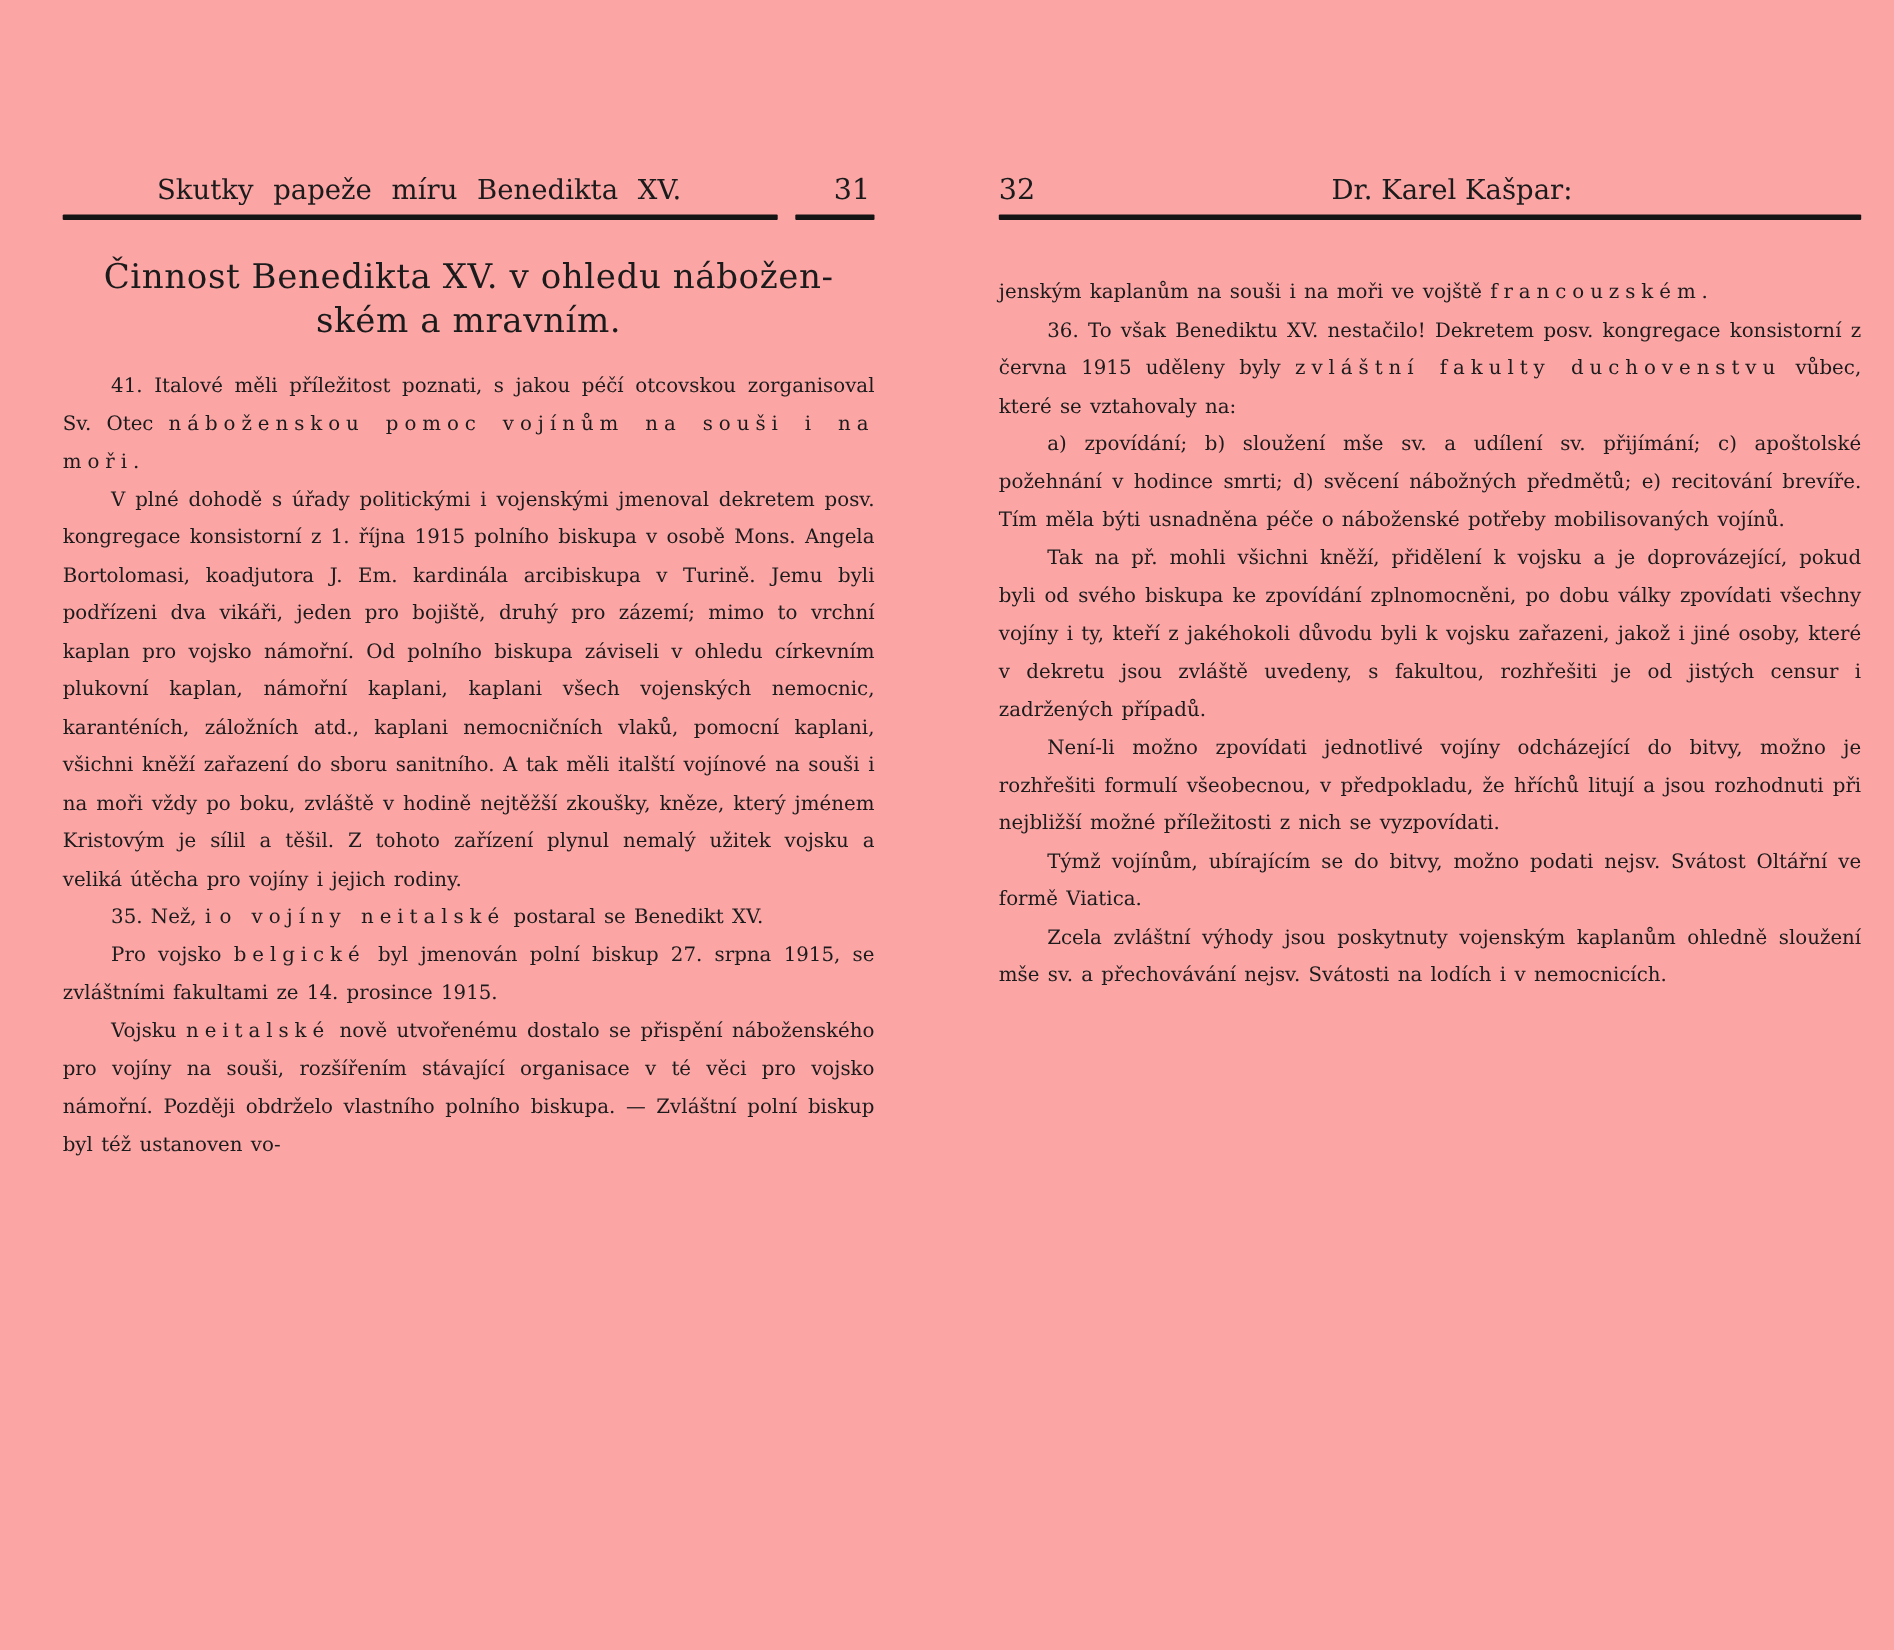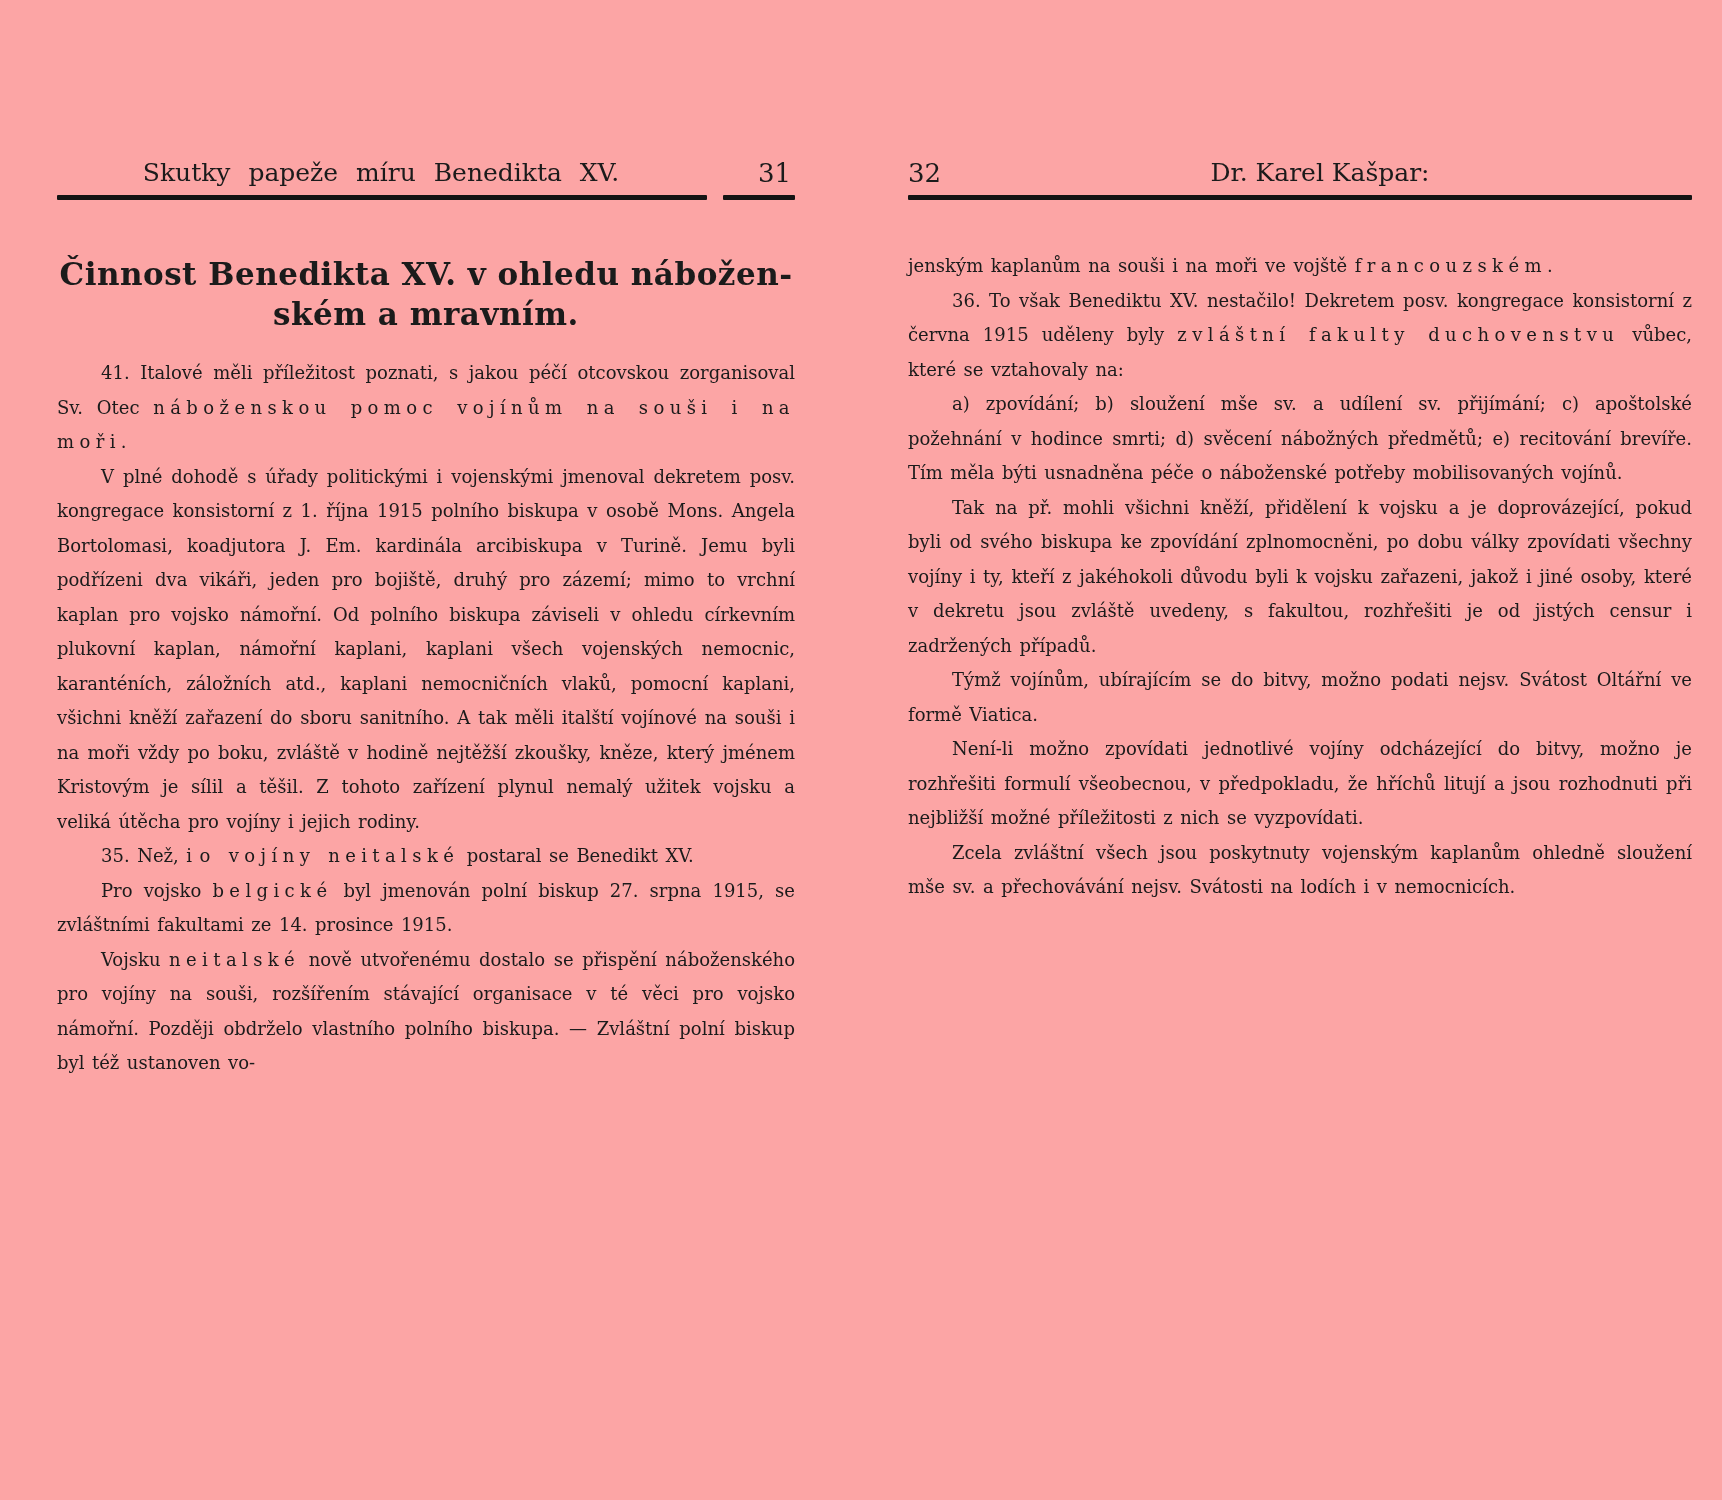--- a/index.html
+++ b/index.html
@@ -30,24 +30,24 @@
   .rh-num-left  { left: 0; }
 
   .rule { margin-top: 7px; display: flex; }
   .rule .seg { height: 5px; background: #141414; border-radius: 1px; }
   .page-left .rule .seg1 { width: 650px; }
   .page-left .rule .gap  { width: 16px; height: 5px; }
   .page-left .rule .seg2 { flex: 1; }
   .page-right .rule .seg1 { width: 100%; }
 
   .section-heading {
-    margin: 54px 0 0 0;
+    margin: 32px 0 0 0;
     font-size: 31px;
     line-height: 40px;
-    font-weight: bold;
+    font-weight: normal;
     text-align: center;
     letter-spacing: 0.5px;
   }
   .section-heading .hline { display: block; }
 
   .body-text { margin-top: 22px; }
   .page-right .body-text { margin-top: 49px; }
 
   .body-text p.para {
     margin: 0;
@@ -97,19 +97,19 @@
     </div>
     <div class="rule">
       <span class="seg seg1"></span>
     </div>
 
     <div class="body-text">
         <p class="para noindent"><span>jenským kaplanům na souši i na moři ve vojště </span><span class="sp">francouzském.</span></p>
         <p class="para"><span>36. To však Benediktu XV. nestačilo! Dekretem posv. kongregace konsistorní z června 1915 uděleny byly </span><span class="sp">zvláštní fakulty duchovenstvu</span><span> vůbec, které se vztahovaly na:</span></p>
         <p class="para"><span>a) zpovídání; b) sloužení mše sv. a udílení sv. přijímání; c) apoštolské požehnání v hodince smrti; d) svěcení nábožných předmětů; e) recitování brevíře. Tím měla býti usnadněna péče o náboženské potřeby mobilisovaných vojínů.</span></p>
         <p class="para"><span>Tak na př. mohli všichni kněží, přidělení k vojsku a je doprovázející, pokud byli od svého biskupa ke zpovídání zplnomocněni, po dobu války zpovídati všechny vojíny i ty, kteří z jakéhokoli důvodu byli k vojsku zařazeni, jakož i jiné osoby, které v dekretu jsou zvláště uvedeny, s fakultou, rozhřešiti je od jistých censur i zadržených případů.</span></p>
+        <p class="para"><span>Není-li možno zpovídati jednotlivé vojíny odcházející do bitvy, možno je rozhřešiti formulí všeobecnou, v předpokladu, že hříchů litují a jsou rozhodnuti při nejbližší možné příležitosti z nich se vyzpovídati.</span></p>
         <p class="para"><span>Týmž vojínům, ubírajícím se do bitvy, možno podati nejsv. Svátost Oltářní ve formě Viatica.</span></p>
-        <p class="para"><span>Není-li možno zpovídati jednotlivé vojíny odcházející do bitvy, možno je rozhřešiti formulí všeobecnou, v předpokladu, že hříchů litují a jsou rozhodnuti při nejbližší možné příležitosti z nich se vyzpovídati.</span></p>
-        <p class="para"><span>Zcela zvláštní všech jsou poskytnuty vojenským kaplanům ohledně sloužení mše sv. a přechovávání nejsv. Svátosti na lodích i v nemocnicích.</span></p>
+        <p class="para"><span>Zcela zvláštní výhody jsou poskytnuty vojenským kaplanům ohledně sloužení mše sv. a přechovávání nejsv. Svátosti na lodích i v nemocnicích.</span></p>
       </div>
   </div>
 
 </div>
 
 </body></html>

